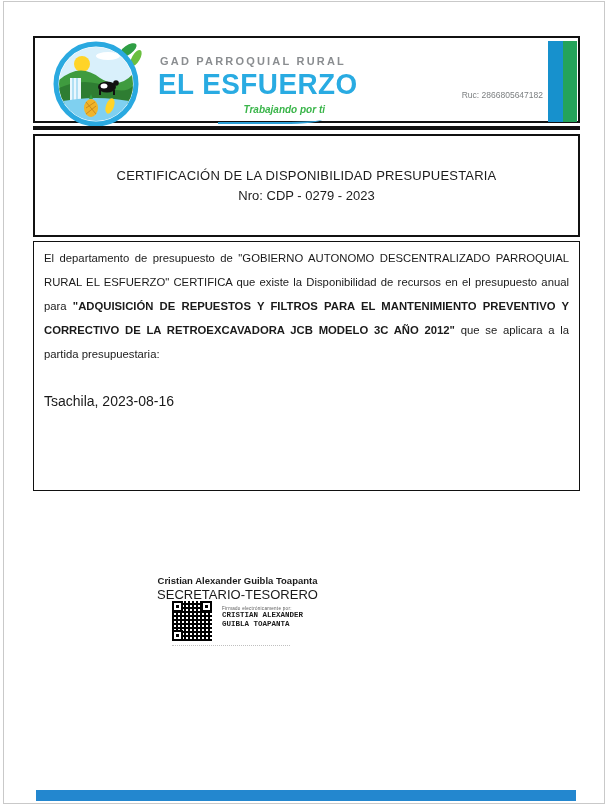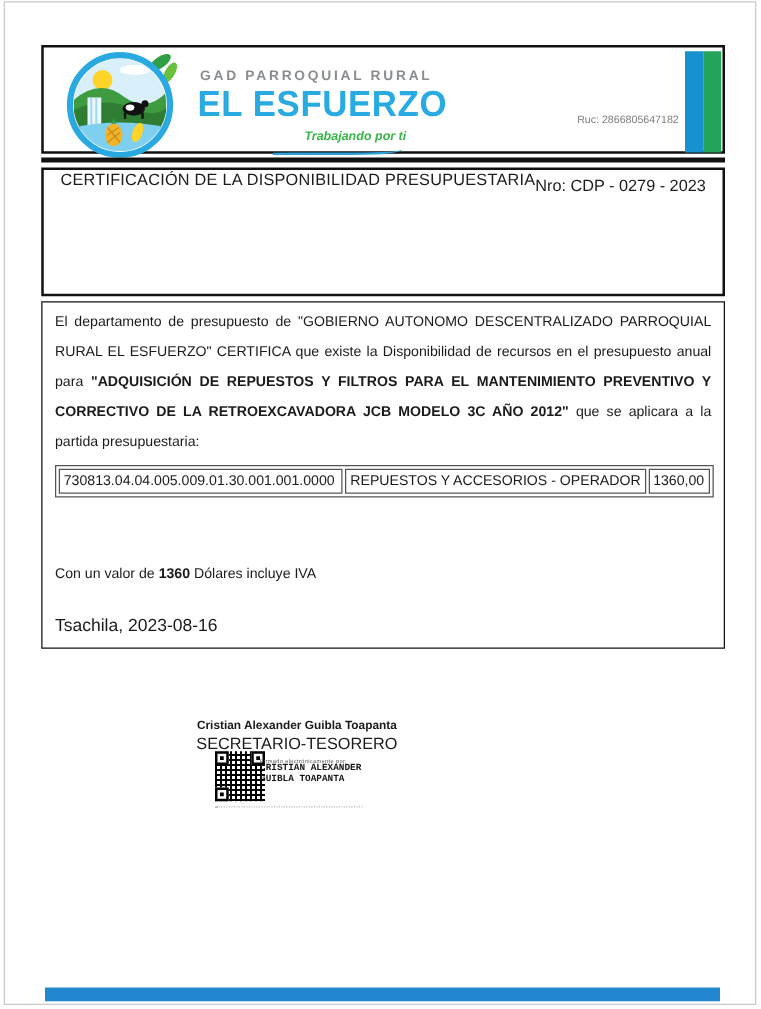--- a/index.html
+++ b/index.html
@@ -19,44 +19,44 @@
   .org-name{left:158px;top:68px;width:260px;font-size:29px;font-weight:800;color:#29abe2;letter-spacing:0.5px;transform:scaleX(0.96);transform-origin:left;}
   .slogan{left:215px;top:104px;width:110px;font-size:10px;font-style:italic;font-weight:600;color:#3ab54a;text-align:right;}
   .slogan-swoosh{left:218px;top:117px;width:104px;height:5px;border-bottom:2px solid #2a9fd8;border-radius:0 0 60%/100% 60%;}
   .acuerdo{left:330px;top:90px;width:213px;font-size:8.5px;line-height:10.5px;color:#7d8082;text-align:right;}
   .hdr-bar{left:548px;top:41px;width:29px;height:81px;display:flex;}
   .hdr-bar .blue{width:15px;height:100%;background:#1791cd;}
   .hdr-bar .green{width:14px;height:100%;background:#24a35a;}
   .thick-rule{left:33px;top:126px;width:547px;height:4px;background:#111;}
   
   .title-box{left:33px;top:134px;width:547px;height:103px;border:2px solid #111;box-sizing:border-box;
-    display:flex;flex-direction:row;justify-content:center;text-align:center;}
+    display:flex;flex-direction:column;justify-content:center;text-align:center;}
   .title-line1{font-size:13px;color:#1c1c1c;letter-spacing:0.2px;}
   .title-line2{font-size:13px;color:#1c1c1c;margin-top:5px;}
   
-  .body-box{left:33px;top:241px;width:547px;height:278px;border:1.5px solid #111;box-sizing:border-box;padding:4px 10px 0 10px;}
+  .body-box{left:33px;top:241px;width:547px;height:250px;border:1.5px solid #111;box-sizing:border-box;padding:4px 10px 0 10px;}
   .para{font-size:11.3px;line-height:24px;color:#1a1a1a;text-align:justify;margin:0;}
   .para b{font-weight:700;}
   table.cdp{border-collapse:separate;border-spacing:2px;border:1px solid #555;margin-top:6px;width:527px;}
   table.cdp td{border:1px solid #555;font-size:11.3px;color:#1a1a1a;padding:3px 3px;white-space:nowrap;}
   td.c-code{width:245px;}
   td.c-name{width:222px;}
   td.c-amt{width:48px;}
   .valor-line{margin-top:55px;font-size:11.3px;color:#1a1a1a;}
   .fecha-line{margin-top:27px;font-size:14px;color:#1a1a1a;}
   
   .sig-name{left:120px;top:575px;width:235px;text-align:center;font-size:9.5px;font-weight:700;color:#1a1a1a;}
   .sig-role{left:120px;top:587px;width:235px;text-align:center;font-size:13px;color:#1a1a1a;}
   .qr{left:172px;top:601px;width:40px;height:40px;background:
       repeating-linear-gradient(0deg,#000 0 2px,transparent 2px 4px),
       repeating-linear-gradient(90deg,#000 0 2px,#fff 2px 4px);}
   .finder{position:absolute;width:11px;height:11px;border:2px solid #000;background:#fff;box-sizing:border-box;}
   .finder::after{content:"";position:absolute;left:2px;top:2px;width:3px;height:3px;background:#000;}
   .f-tl{left:0;top:0;} .f-tr{right:0;top:0;} .f-bl{left:0;bottom:0;}
-  .esign{left:208px;top:606px;width:130px;}
+  .esign{left:222px;top:606px;width:130px;}
   .esign-label{font-size:4.5px;color:#555;letter-spacing:0.3px;}
   .esign-name{font-family:"Liberation Mono","DejaVu Sans Mono",monospace;font-size:7.5px;font-weight:700;color:#1a1a1a;line-height:8.5px;}
   .sig-dotline{left:172px;top:645px;width:118px;border-bottom:1px dotted #c0c0c0;}
   
   .footer-bar{left:36px;top:790px;width:540px;height:11px;background:#2387cf;}
 </style>
 </head>
 <body>
 
 <div class="page-frame"></div>
@@ -122,31 +122,21 @@
 <div class="abs thick-rule"></div>
 
 <div class="abs title-box">
   <div class="title-line1">CERTIFICACIÓN DE LA DISPONIBILIDAD PRESUPUESTARIA</div>
   <div class="title-line2">Nro: CDP - 0279 - 2023</div>
 </div>
 
 <div class="abs body-box">
   <p class="para"><span>El departamento de presupuesto de "GOBIERNO AUTONOMO DESCENTRALIZADO PARROQUIAL RURAL EL ESFUERZO" CERTIFICA que existe la Disponibilidad de recursos en el presupuesto anual para </span><b>"ADQUISICIÓN DE REPUESTOS Y FILTROS PARA EL MANTENIMIENTO PREVENTIVO Y CORRECTIVO DE LA RETROEXCAVADORA JCB MODELO 3C AÑO 2012"</b><span> que se aplicara a la partida presupuestaria:</span></p>
 
-  <table class="cdp">
-    <tbody>
-        <tr>
-      <td class="c-code">730813.04.04.005.009.01.30.001.001.0000</td>
-      <td class="c-name">REPUESTOS Y ACCESORIOS - OPERADOR</td>
-      <td class="c-amt">1360,00</td>
-    </tr>
-  </tbody>
-    </table>
 
-  <div class="valor-line"><span>Con un valor de </span><b>1360</b><span> Dólares incluye IVA</span></div>
 
   <div class="fecha-line">Tsachila, 2023-08-16</div>
 </div>
 
 <div class="abs sig-name">Cristian Alexander Guibla Toapanta</div>
 <div class="abs sig-role">SECRETARIO-TESORERO</div>
 
 <div class="abs qr">
   <div class="finder f-tl"></div>
   <div class="finder f-tr"></div>

